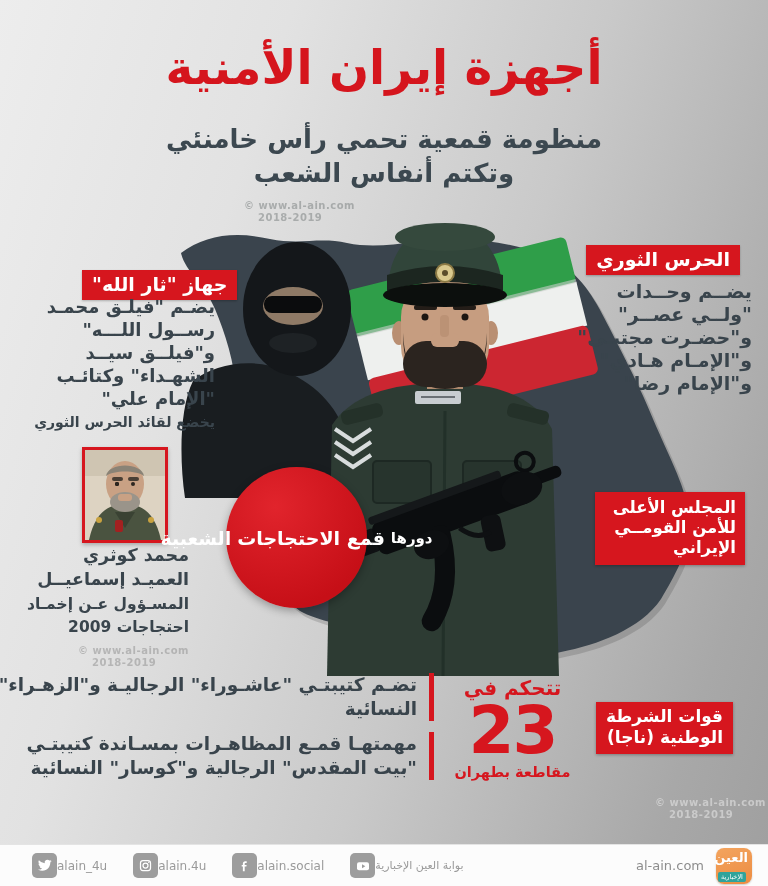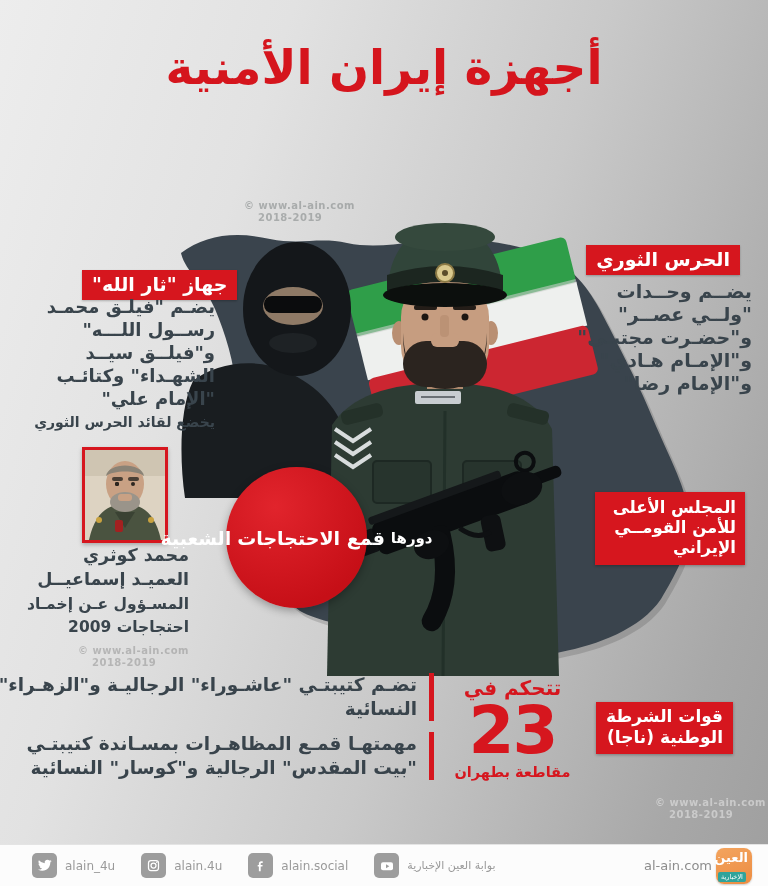--- a/index.html
+++ b/index.html
@@ -50,25 +50,25 @@
   .bullet1{top:673px;}
   .bullet2{top:732px;}
   
   .stat{left:440px;top:676px;width:145px;text-align:center;color:#d6161e;direction:rtl;}
   .stat .s-label{font-size:20px;font-weight:bold;}
   .stat .s-num{font-size:66px;font-weight:bold;line-height:62px;letter-spacing:-2px;font-family:"DejaVu Sans",sans-serif;}
   .stat .s-unit{font-size:14.5px;font-weight:bold;margin-top:2px;}
   
   .footer{left:0;top:844px;width:768px;height:42px;background:#fcfcfc;border-top:1px solid #e4e4e4;
           display:flex;align-items:center;box-sizing:border-box;padding:0 16px 0 32px;}
-  .social{display:flex;align-items:center;gap:8px;margin-right:26px;cursor:pointer;}
+  .social{display:flex;align-items:center;margin-right:26px;cursor:pointer;}
   .sicon{width:25px;height:25px;border-radius:5px;background:#9d9d9d;display:flex;align-items:center;justify-content:center;flex:0 0 auto;}
   .slabel{color:#9a9a9a;font-size:12px;white-space:nowrap;}
   .slabel.ar{font-size:11px;direction:rtl;}
-  .f-right{margin-left:auto;display:flex;align-items:center;gap:4px;}
+  .f-right{margin-left:auto;display:flex;align-items:center;gap:12px;}
   .website{color:#8d8d8d;font-size:13px;}
   .alain-logo{width:36px;height:36px;border-radius:8px;background:linear-gradient(160deg,#f3a45e,#ec8c42);position:relative;box-shadow:0 1px 2px rgba(0,0,0,.2);}
   .alain-logo .cal{position:absolute;top:2px;right:4px;color:#fff;font-weight:bold;font-size:13px;direction:rtl;}
   .alain-logo .tag{position:absolute;left:2px;bottom:2px;background:#2fa39b;color:#fff;font-size:6.5px;padding:1px 3px;border-radius:2px;direction:rtl;white-space:nowrap;}
 </style>
 </head>
 <body>
 
 <div class="canvas">
 
@@ -138,20 +138,24 @@
         <path d="M348,312 C344,345 332,372 310,390" stroke="#0b0d0f" stroke-width="20" fill="none" stroke-linecap="round"></path>
         <rect x="388" y="310" width="20" height="36" rx="6" fill="#0e1012" transform="rotate(8 398 328)"></rect>
         <path d="M368,312 q12,18 28,14" stroke="#0e1012" stroke-width="5" fill="none"></path>
         <ellipse cx="440" cy="296" rx="21" ry="16" fill="#0d0f11"></ellipse>
         <ellipse cx="336" cy="318" rx="18" ry="14" fill="#0d0f11"></ellipse>
       </g>
     </g>
   </svg>
 
   <div class="abs title">أجهزة إيران الأمنية</div>
+  <div class="abs subtitle">
+    <div>منظومة قمعية تحمي رأس خامنئي</div>
+    <div>وتكتم أنفاس الشعب</div>
+  </div>
 
   <div class="abs wm wm-top">
     <div>© www.al-ain.com</div>
     <div class="l2">2018-2019</div>
   </div>
   <div class="abs wm wm-mid">
     <div>© www.al-ain.com</div>
     <div class="l2">2018-2019</div>
   </div>
   <div class="abs wm wm-bot">

